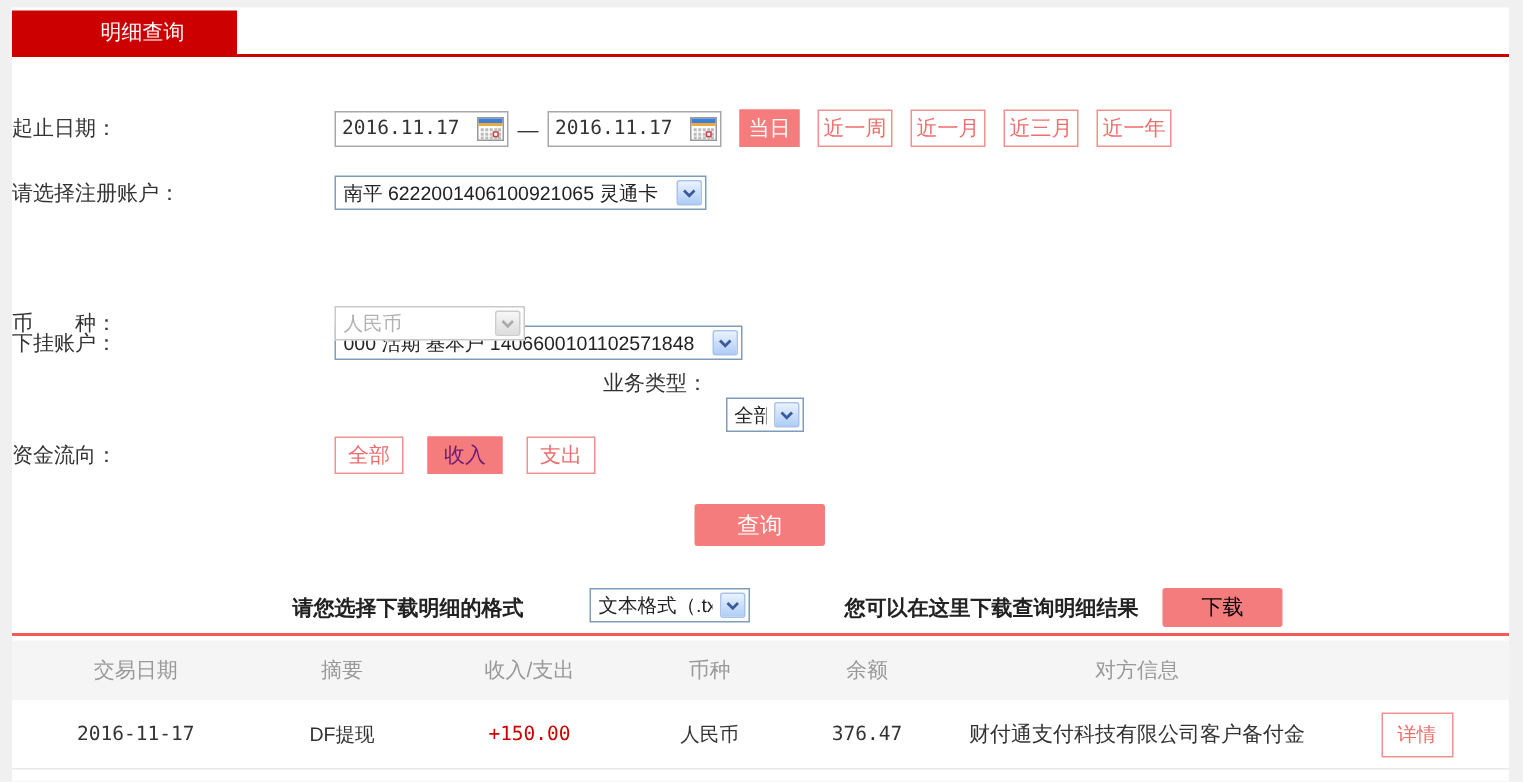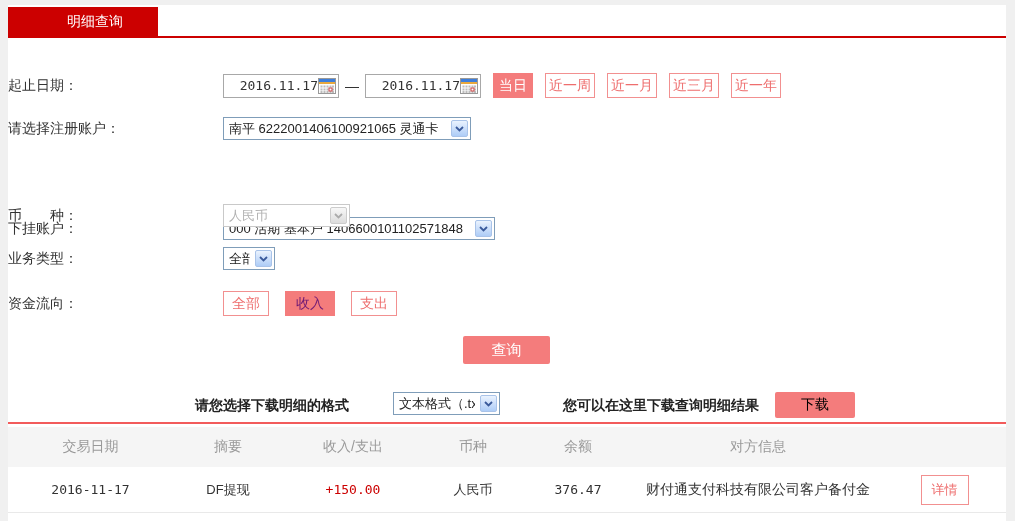--- a/index.html
+++ b/index.html
@@ -22,21 +22,21 @@
   .tab-underline{position:absolute;left:0;top:31px;width:100%;height:2px;background:var(--brand-red);}
 
   
   .row{position:absolute;left:0;width:100%;display:flex;align-items:center;}
   .row .label{width:210px;flex:none;text-align:left;font-size:14px;color:#333;}
   .row .controls{display:flex;align-items:center;margin-left:5px;}
 
   
   .date-input{width:116px;height:24px;border:1px solid #a8a8a8;background:#fff;display:flex;
               align-items:center;padding:0 2px 0 4px;cursor:text;}
-  .date-input .date-text{flex:1;text-align:right;font-family:"DejaVu Sans Mono",monospace;font-size:13px;color:#333;}
+  .date-input .date-text{flex:1;text-align:left;font-family:"DejaVu Sans Mono",monospace;font-size:13px;color:#333;}
   .date-input .cal{flex:none;display:flex;align-items:center;cursor:pointer;}
   .dash{margin:0 6px;color:#333;font-size:14px;}
 
   
   .qbtn{height:25px;margin-left:12px;font-size:14px;border:1px solid var(--salmon-border);
         background:#fff;color:var(--salmon-text);padding:0 3px;cursor:pointer;font-family:inherit;}
   .qbtn.filled{background:var(--salmon);border-color:var(--salmon);color:#fff;padding:0 5px;}
   .flow-btn{height:25px;margin-right:16px;font-size:14px;border:1px solid var(--salmon-border);
         background:#fff;color:var(--salmon-text);padding:0 8px;cursor:pointer;font-family:inherit;}
   .flow-btn.filled{background:var(--salmon);border-color:var(--salmon);color:#701a75;padding:0 10px;}
@@ -191,21 +191,21 @@
           <span class="sel-text">人民币</span>
           <span class="arrow-box">
             <svg width="9" height="6" viewBox="0 0 9 6">
                 <path d="M1 1 L4.5 4.5 L8 1" fill="none" stroke="#3a5a9b" stroke-width="1.8"></path>
               </svg>
           </span>
         </div>
       </div>
     </div>
 
-    <div class="row" style="top:242px;">
+    <div class="row" style="top:242px;flex-direction:column;">
       <div class="label">业务类型：</div>
       <div class="controls">
         <div class="xp-select" style="width:52px;">
           <span class="sel-text">全部</span>
           <span class="arrow-box">
             <svg width="9" height="6" viewBox="0 0 9 6">
                 <path d="M1 1 L4.5 4.5 L8 1" fill="none" stroke="#3a5a9b" stroke-width="1.8"></path>
               </svg>
           </span>
         </div>

